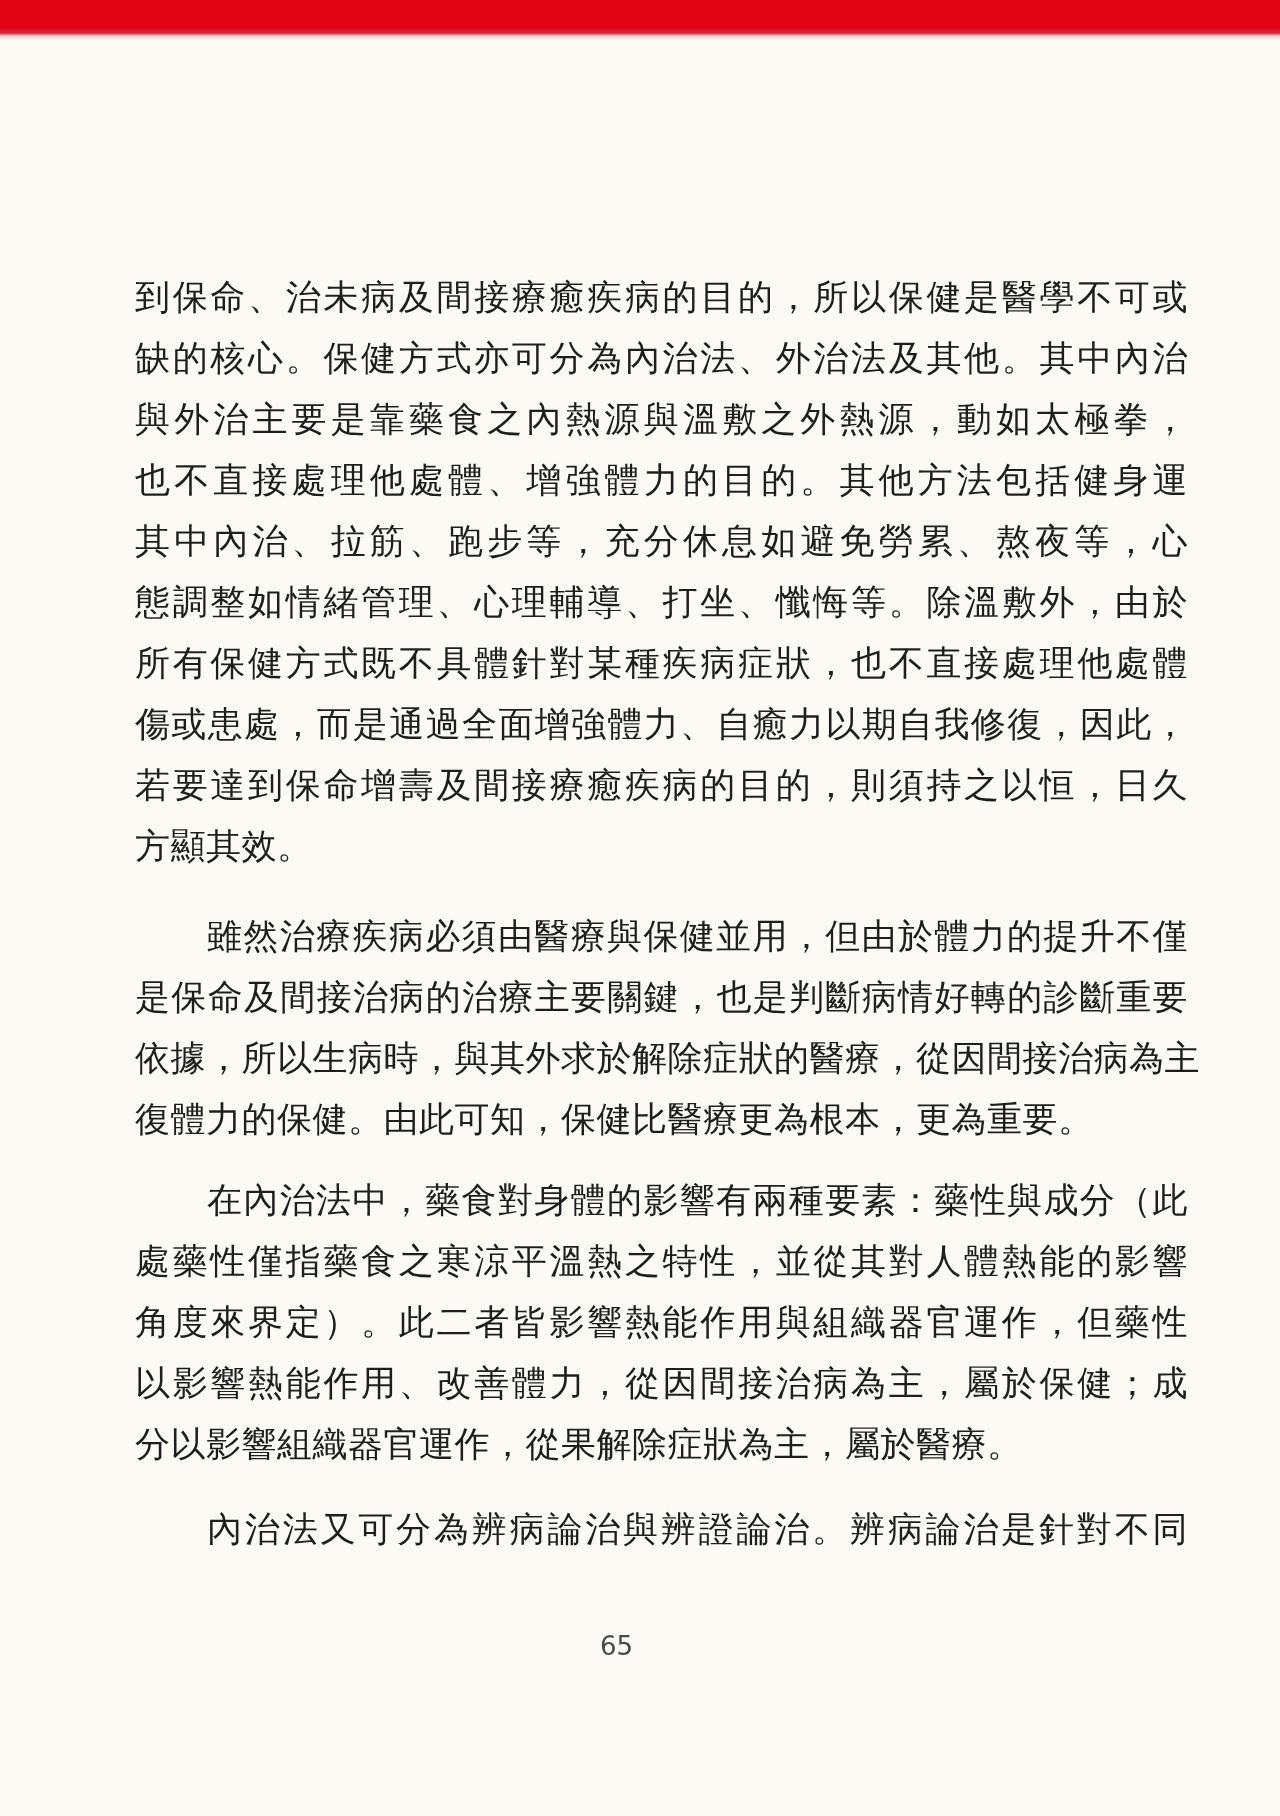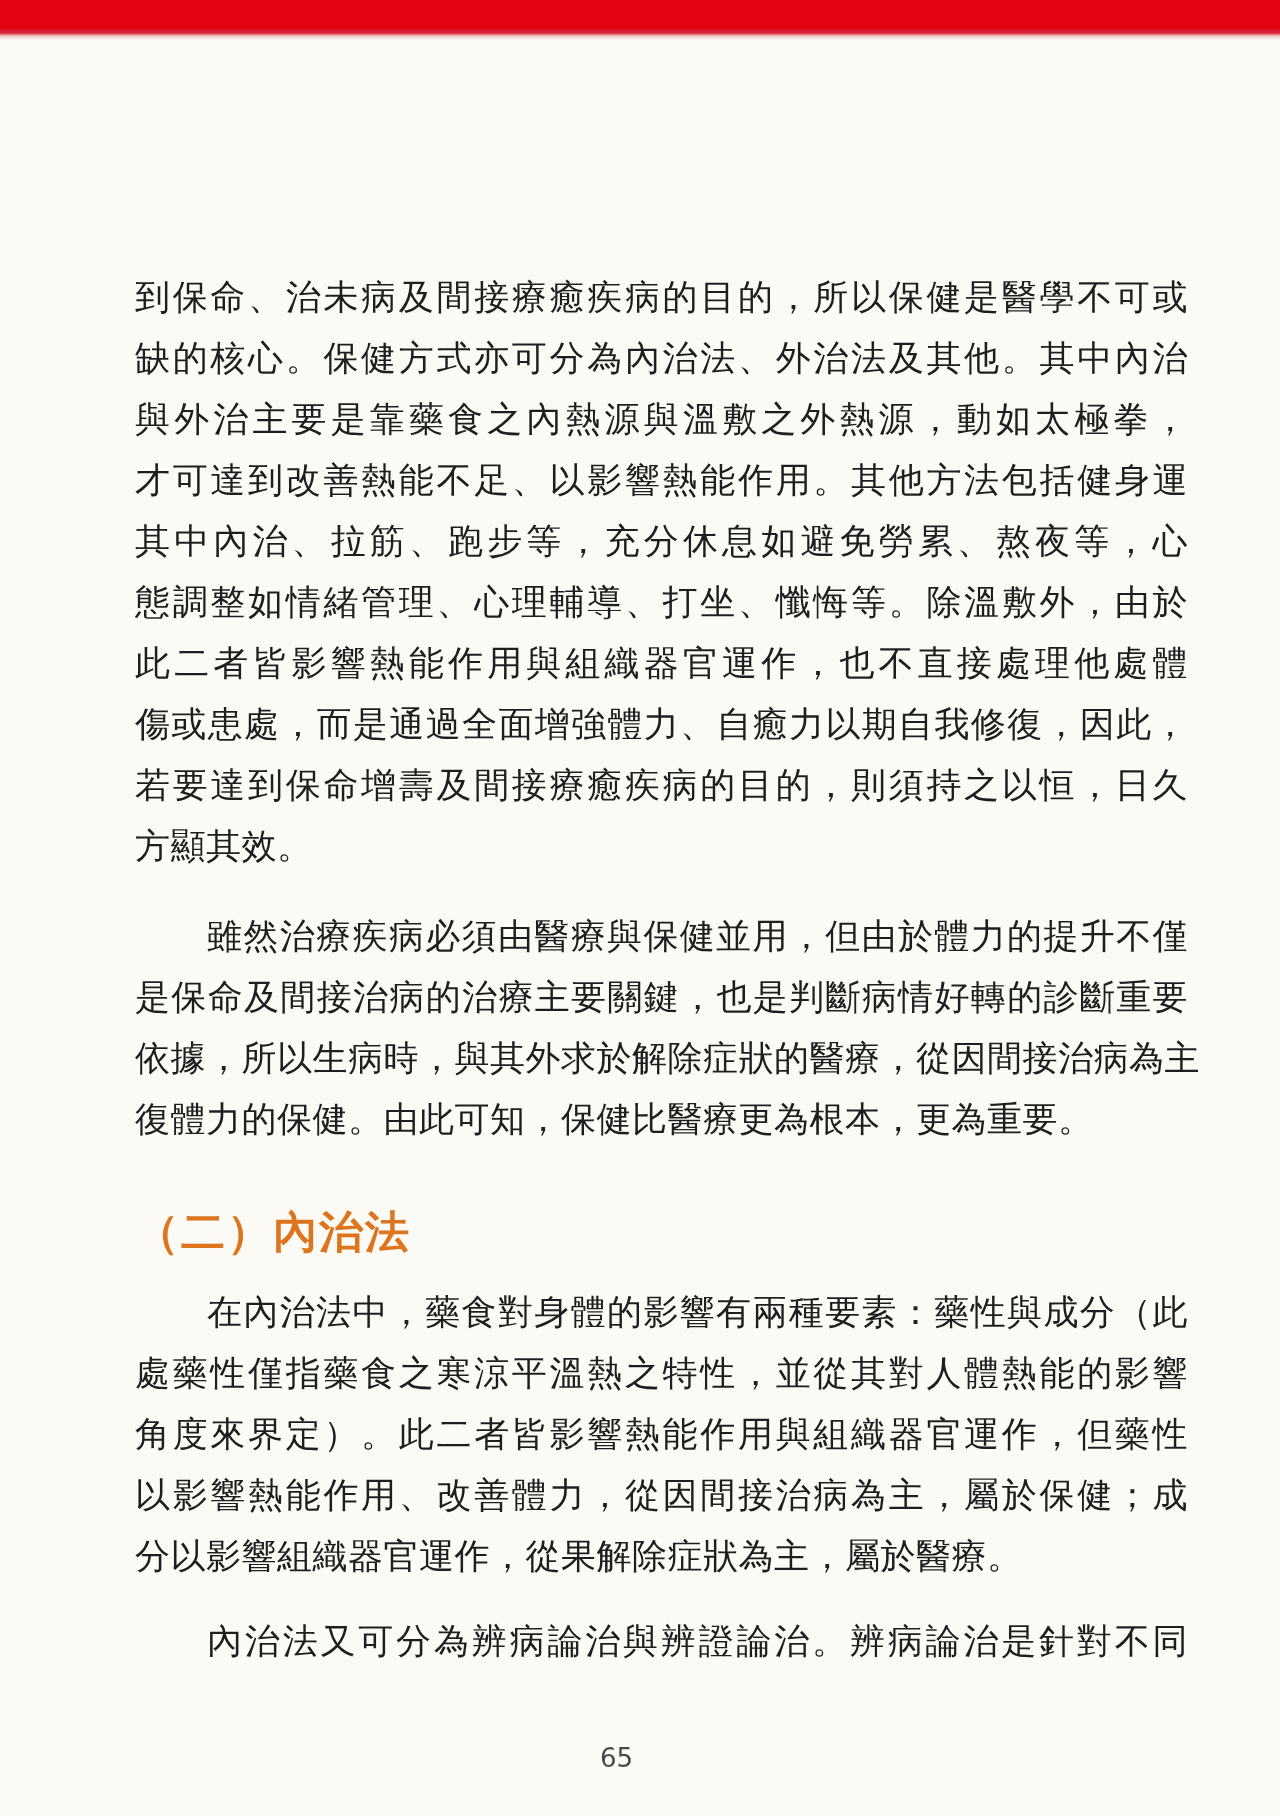--- a/index.html
+++ b/index.html
@@ -74,37 +74,36 @@
 <body>
 
 <div class="top-bar"></div>
 
 <div class="content">
 
   <div class="para para-1">
     <div class="line">到保命、治未病及間接療癒疾病的目的，所以保健是醫學不可或</div>
     <div class="line">缺的核心。保健方式亦可分為內治法、外治法及其他。其中內治</div>
     <div class="line">與外治主要是靠藥食之內熱源與溫敷之外熱源，動如太極拳，</div>
-    <div class="line">才可達到改善熱能不足、以影響熱能作用。其他方法包括健身運</div>
+    <div class="line">也不直接處理他處體、增強體力的目的。其他方法包括健身運</div>
     <div class="line">其中內治、拉筋、跑步等，充分休息如避免勞累、熬夜等，心</div>
     <div class="line">態調整如情緒管理、心理輔導、打坐、懺悔等。除溫敷外，由於</div>
-    <div class="line">此二者皆影響熱能作用與組織器官運作，也不直接處理他處體</div>
+    <div class="line">所有保健方式既不具體針對某種疾病症狀，也不直接處理他處體</div>
     <div class="line">傷或患處，而是通過全面增強體力、自癒力以期自我修復，因此，</div>
     <div class="line">若要達到保命增壽及間接療癒疾病的目的，則須持之以恒，日久</div>
     <div class="line short">方顯其效。</div>
   </div>
 
   <div class="para para-2">
     <div class="line indent">雖然治療疾病必須由醫療與保健並用，但由於體力的提升不僅</div>
     <div class="line">是保命及間接治病的治療主要關鍵，也是判斷病情好轉的診斷重要</div>
     <div class="line">依據，所以生病時，與其外求於解除症狀的醫療，從因間接治病為主</div>
     <div class="line short">復體力的保健。由此可知，保健比醫療更為根本，更為重要。</div>
   </div>
 
-  <div class="section-heading">（二）內治法</div>
 
   <div class="para para-3">
     <div class="line indent">在內治法中，藥食對身體的影響有兩種要素：藥性與成分（此</div>
     <div class="line">處藥性僅指藥食之寒涼平溫熱之特性，並從其對人體熱能的影響</div>
     <div class="line">角度來界定）。此二者皆影響熱能作用與組織器官運作，但藥性</div>
     <div class="line">以影響熱能作用、改善體力，從因間接治病為主，屬於保健；成</div>
     <div class="line short">分以影響組織器官運作，從果解除症狀為主，屬於醫療。</div>
   </div>
 
   <div class="para para-4">

